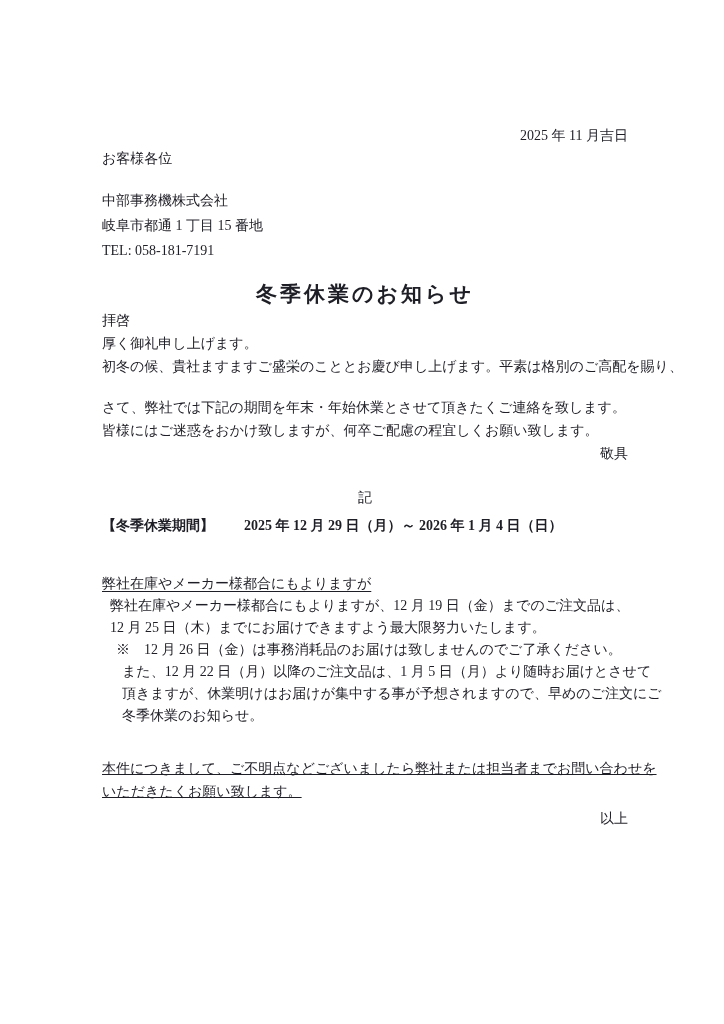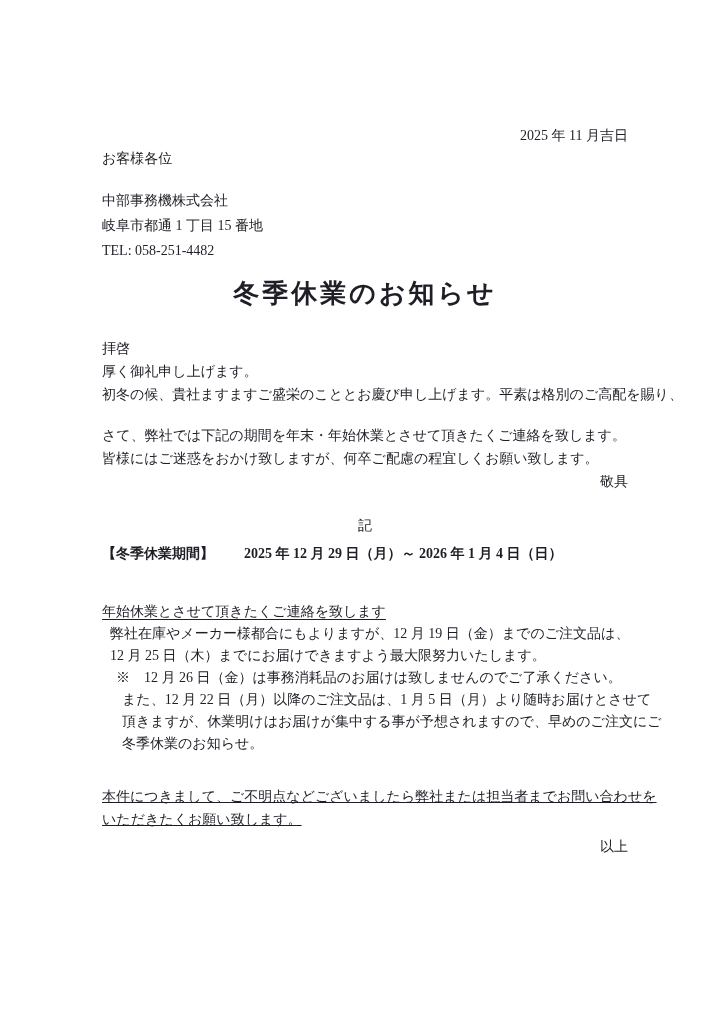--- a/index.html
+++ b/index.html
@@ -29,28 +29,28 @@
   .right { text-align: right; }
   .center { text-align: center; }
   .date { text-align: right; }
   .company {
     margin-top: 18px;
     line-height: 25px;
     text-align: left;
   }
   .title {
     margin: 16px 0 0 0;
-    font-size: 26px;
+    font-size: 21px;
     line-height: 30px;
     font-weight: bold;
     text-align: center;
     letter-spacing: 3px;
     white-space: nowrap;
   }
-  .greeting { margin-top: 28px; }
+  .greeting { }
   .body-para { margin-top: 18px; }
   .ki { margin-top: 21px; }
   .period {
     margin-top: 5px;
     font-weight: bold;
   }
   .period-value { margin-left: 30px; }
   .section {
     margin-top: 36px;
     line-height: 22px;
@@ -71,21 +71,21 @@
 <div class="page">
   <div class="content">
 
     <div class="date ln">2025 年 11 月吉日</div>
 
     <div class="ln">お客様各位</div>
 
     <div class="company">
       <div class="ln">中部事務機株式会社</div>
       <div class="ln">岐阜市都通 1 丁目 15 番地</div>
-      <div class="ln">TEL: 058-251-4482</div>
+      <div class="ln">TEL: 058-181-7191</div>
     </div>
 
     <h1 class="title">冬季休業のお知らせ</h1>
 
     <div class="greeting">
       <div class="ln">拝啓</div>
       <div class="ln">厚く御礼申し上げます。</div>
       <div class="ln">初冬の候、貴社ますますご盛栄のこととお慶び申し上げます。平素は格別のご高配を賜り、</div>
     </div>
 
@@ -95,21 +95,21 @@
       <div class="ln right">敬具</div>
     </div>
 
     <div class="ki center ln">記</div>
 
     <div class="period ln">
       <span>【冬季休業期間】</span><span class="period-value">2025 年 12 月 29 日（月）～ 2026 年 1 月 4 日（日）</span>
     </div>
 
     <div class="section">
-      <div class="section-heading ln">年始休業とさせて頂きたくご連絡を致します</div>
+      <div class="section-heading ln">弊社在庫やメーカー様都合にもよりますが</div>
       <div class="ind1 ln">弊社在庫やメーカー様都合にもよりますが、12 月 19 日（金）までのご注文品は、</div>
       <div class="ind1 ln">12 月 25 日（木）までにお届けできますよう最大限努力いたします。</div>
       <div class="ind2 ln">※　12 月 26 日（金）は事務消耗品のお届けは致しませんのでご了承ください。</div>
       <div class="ind3 ln">また、12 月 22 日（月）以降のご注文品は、1 月 5 日（月）より随時お届けとさせて</div>
       <div class="ind3 ln">頂きますが、休業明けはお届けが集中する事が予想されますので、早めのご注文にご</div>
       <div class="ind3 ln">冬季休業のお知らせ。</div>
     </div>
 
     <div class="footer-para">
       <div class="ln">本件につきまして、ご不明点などございましたら弊社または担当者までお問い合わせを</div>

